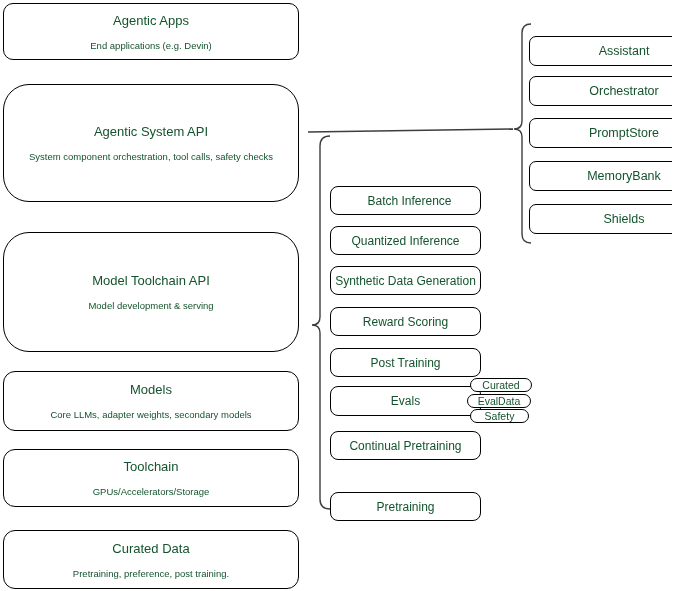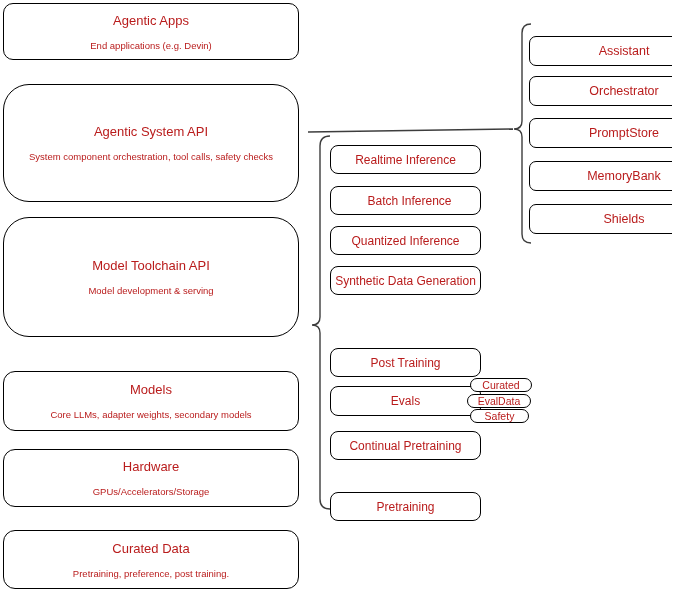--- a/index.html
+++ b/index.html
@@ -1,21 +1,21 @@
 <!DOCTYPE html>
 <html><head>
 <meta charset="utf-8">
 <style>
   html,body{margin:0;padding:0;background:#ffffff;}
   #canvas{
     position:relative;
     width:672px;height:591px;
     background:#ffffff;
     font-family:"Liberation Sans", sans-serif;
-    color:#b91c1c;
+    color:#14532d;
     overflow:hidden;
   }
   .node{
     position:absolute;
     box-sizing:border-box;
     background:#ffffff;
     border:1.4px solid #000000;
     display:flex;
     flex-direction:column;
     align-items:center;
@@ -57,51 +57,51 @@
   <div class="node lbox" style="top:3px;height:57px;border-radius:10px;">
     <div class="title">Agentic Apps</div>
     <div class="subtitle">End applications (e.g. Devin)</div>
   </div>
 
   <div class="node lbox" style="top:84px;height:118px;border-radius:26px;">
     <div class="title">Agentic System API</div>
     <div class="subtitle">System component orchestration, tool calls, safety checks</div>
   </div>
 
-  <div class="node lbox" style="top:217px;height:120px;border-radius:26px;">
+  <div class="node lbox" style="top:232px;height:120px;border-radius:26px;">
     <div class="title">Model Toolchain API</div>
     <div class="subtitle">Model development &amp; serving</div>
   </div>
 
   <div class="node lbox" style="top:371px;height:60px;border-radius:12px;">
     <div class="title">Models</div>
     <div class="subtitle">Core LLMs, adapter weights, secondary models</div>
   </div>
 
   <div class="node lbox" style="top:449px;height:58px;border-radius:12px;">
-    <div class="title">Hardware</div>
+    <div class="title">Toolchain</div>
     <div class="subtitle">GPUs/Accelerators/Storage</div>
   </div>
 
   <div class="node lbox" style="top:530px;height:59px;border-radius:12px;">
     <div class="title">Curated Data</div>
     <div class="subtitle">Pretraining, preference, post training.</div>
   </div>
 
-  <div class="node mbox" style="top:145px;">
-    <span>Realtime Inference</span>
-  </div>
   <div class="node mbox" style="top:186px;padding-left:8px;">
     <span>Batch Inference</span>
   </div>
   <div class="node mbox" style="top:226px;">
     <span>Quantized Inference</span>
   </div>
   <div class="node mbox" style="top:266px;">
     <span>Synthetic Data Generation</span>
+  </div>
+  <div class="node mbox" style="top:307px;">
+    <span>Reward Scoring</span>
   </div>
   <div class="node mbox" style="top:348px;">
     <span>Post Training</span>
   </div>
   <div class="node mbox" style="top:431px;">
     <span>Continual Pretraining</span>
   </div>
   <div class="node mbox" style="top:386px;height:30px;">
     <span>Evals</span>
   </div>

